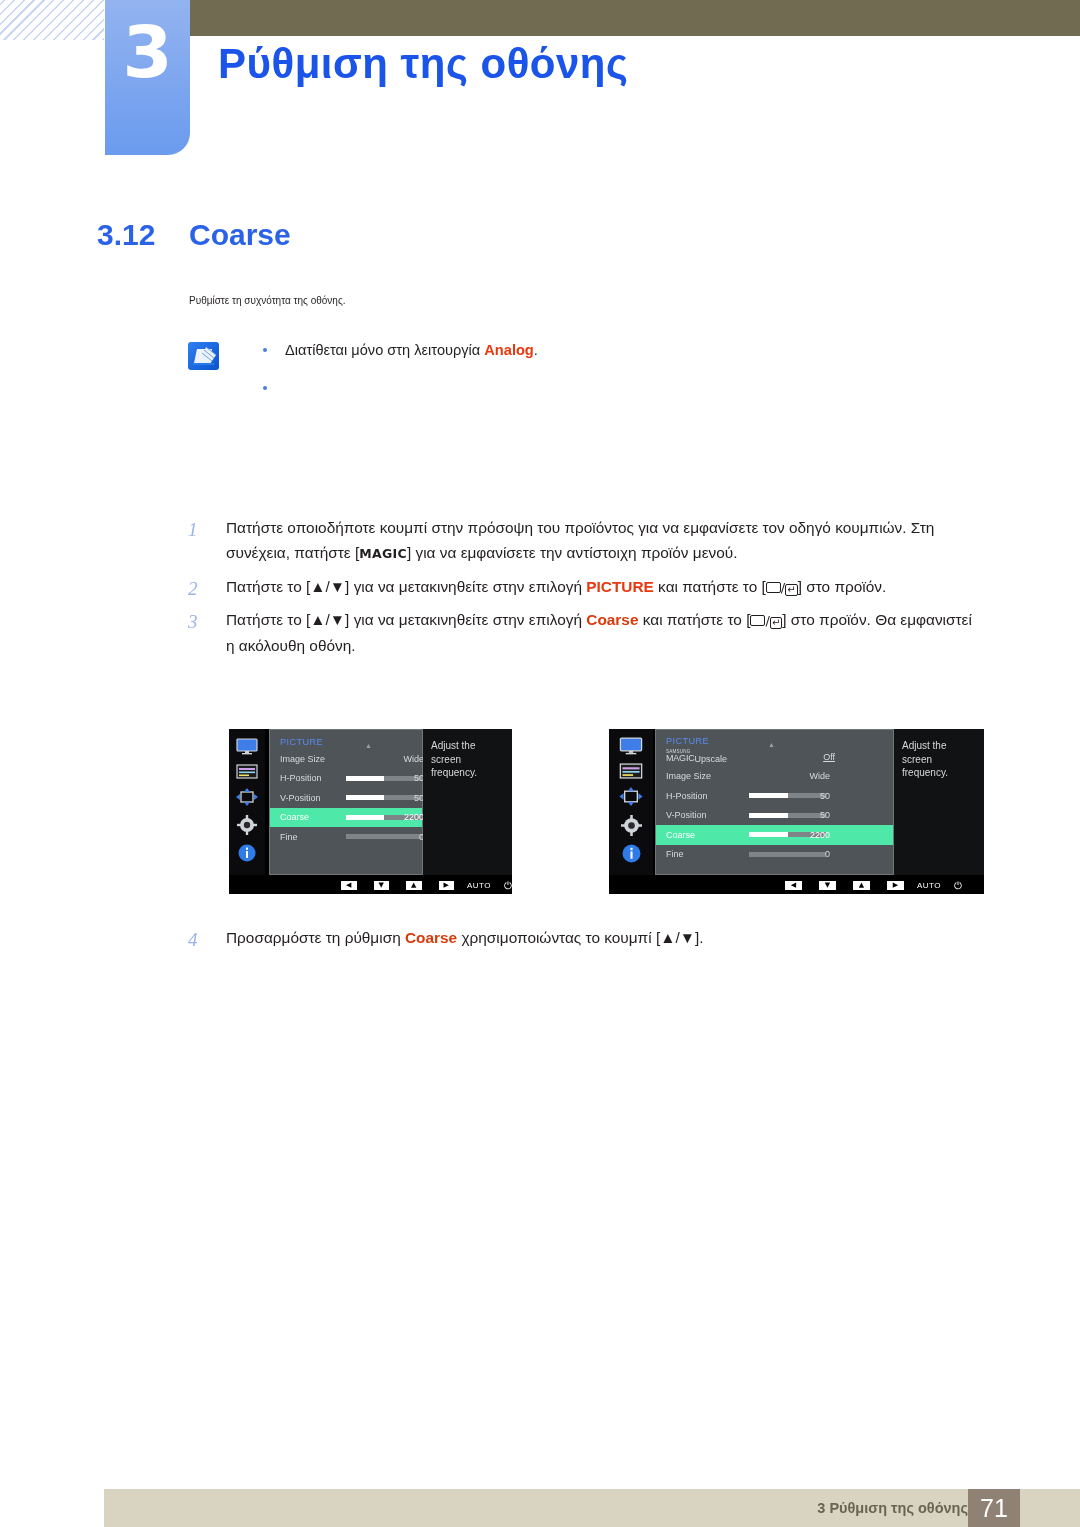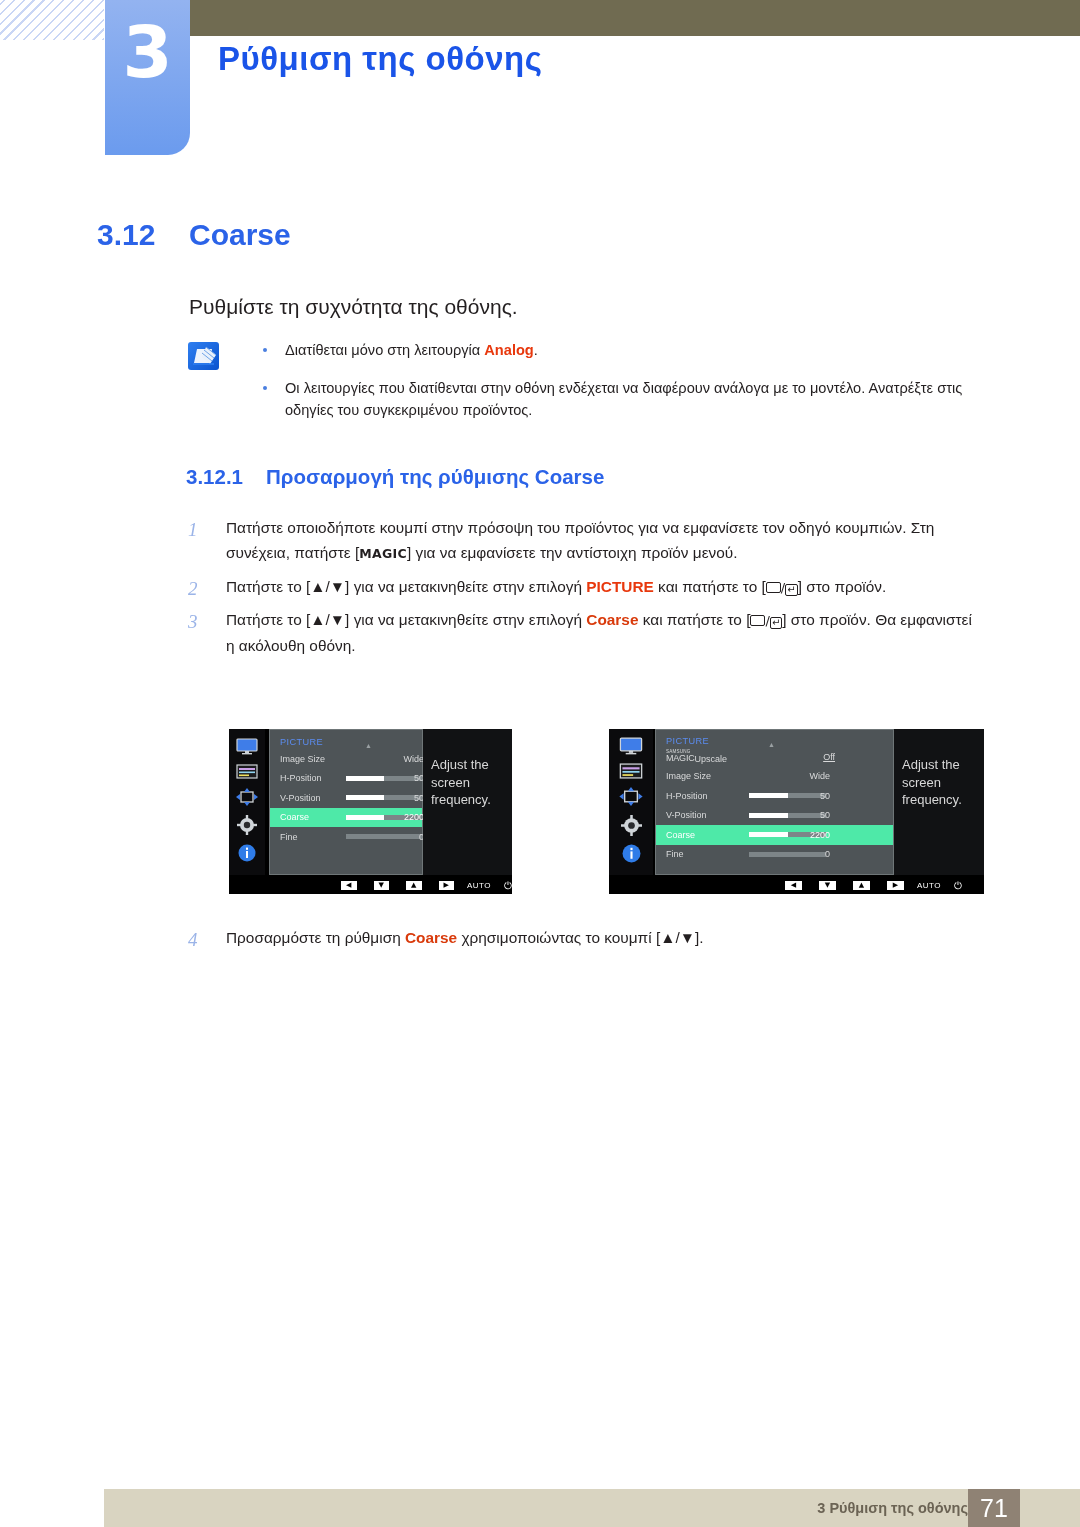--- a/index.html
+++ b/index.html
@@ -27,34 +27,34 @@
     border-bottom-right-radius: 22px;
   }
   .chapter-num {
     position: absolute; left: 0; top: 16px; width: 85px;
     text-align: center; color: #ffffff;
     font-size: 72px; font-weight: bold; line-height: 1;
     font-family: "DejaVu Sans", sans-serif;
   }
   .chapter-title {
     position: absolute; left: 218px; top: 40px;
-    color: #1a54e8; font-size: 33px; font-weight: bold;
+    color: #1a54e8; font-size: 42px; font-weight: bold;
     letter-spacing: .5px;
   }
 
   
   .sec-head {
     position: absolute; left: 97px; top: 218px;
     color: #2b63e8; font-size: 30px; font-weight: bold;
   }
   .sec-head .num { display: inline-block; width: 92px; }
 
   .intro {
     position: absolute; left: 189px; top: 295px;
-    font-size: 21px; color: #231f20;
+    font-size: 10px; color: #231f20;
   }
 
   
   .note { position: absolute; left: 188px; top: 340px; width: 800px; }
   .note-icon {
     position: absolute; left: 0; top: 2px; width: 31px; height: 28px;
     background: linear-gradient(135deg,#2f7ff0 0%, #0a53cf 100%);
     border-radius: 3px; overflow: hidden;
   }
   .note-icon svg { display: block; }
@@ -108,21 +108,21 @@
     display: flex; flex-direction: column; align-items: center;
     justify-content: space-around; padding: 6px 0;
   }
   .osd-panel {
     position: absolute; top: 0; bottom: 0; right: 0;
     background: #4e5457; border: 1px solid #6f7678;
   }
   .osd-help {
     position: absolute; top: 0; right: 0; bottom: 0;
     background: #111214; color: #d8d8d8;
-    font-size: 13px; line-height: 1.35; padding: 27px 8px;
+    font-size: 10px; line-height: 1.35; padding: 10px 8px;
   }
   .osd-title { color: #5b8cf0; font-size: 9.2px; letter-spacing: .4px; }
   .osd-row {
     position: relative; height: 19.5px; display: flex; align-items: center;
     color: #d9dadb; font-size: 9px;
   }
   .osd-row.sel { background: #4ee9a8; color: #ffffff; }
   .osd-row .lbl { flex: 0 0 auto; }
   .osd-row .bar {
     position: absolute; height: 5px; background: #7d8588;
@@ -191,28 +191,25 @@
         <path d="M16 8 L26 16" stroke="#6fa3e8" stroke-width="1" fill="none"></path>
         <path d="M14 11 L24 19" stroke="#6fa3e8" stroke-width="1" fill="none"></path>
         <path d="M5 22 L26 22" stroke="#2f7ff0" stroke-width="1.5" fill="none"></path>
       </svg>
     </div>
     <div class="note-list">
       <div class="note-li">
         <span class="dot"></span><span>Διατίθεται μόνο στη λειτουργία </span><span class="kw-red">Analog</span><span>.</span>
       </div>
       <div class="note-li">
-        <span class="dot"></span><span>Οι λειτουργίες που διατίθενται στην οθόνη ενδέχεται να διαφέρουν ανάλογα με το μοντέλο. Ανατρέξτε στις οδηγίες του συγκεκριμένου προϊόντος.</span>
-      </div>
-    </div>
-  </div>
-
-  <div class="subsec">
-    <span class="snum">3.12.1</span><span>Προσαρμογή της ρύθμισης Coarse</span>
-  </div>
+        <span class="dot"></span>
+      </div>
+    </div>
+  </div>
+
 
   <div class="steps">
 
     <div class="step">
       <span class="sn">1</span><span>Πατήστε οποιοδήποτε κουμπί στην πρόσοψη του προϊόντος για να εμφανίσετε τον οδηγό κουμπιών. Στη συνέχεια, πατήστε [</span><span class="key">MAGIC</span><span>] για να εμφανίσετε την αντίστοιχη προϊόν μενού.</span>
     </div>
 
     <div class="step">
       <span class="sn">2</span><span>Πατήστε το [▲/▼] για να μετακινηθείτε στην επιλογή </span><span class="kw-red">PICTURE</span><span> και πατήστε το [</span><span class="btnbox"></span><span class="glyph">/</span><span class="btnbox2">↵</span><span>] στο προϊόν.</span>
     </div>

